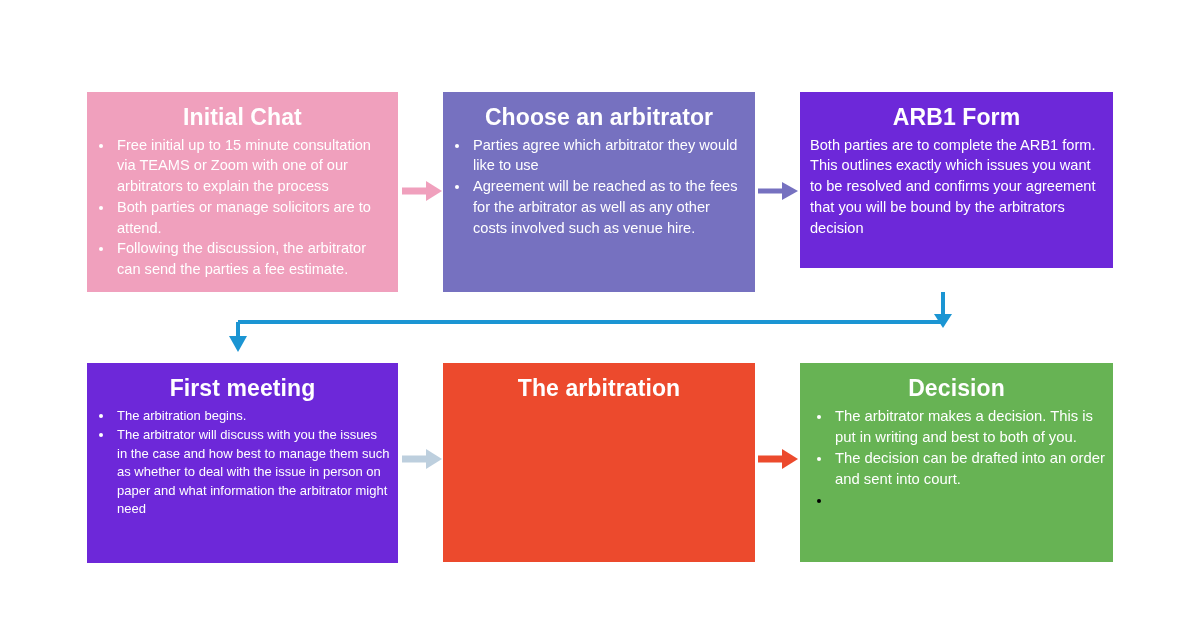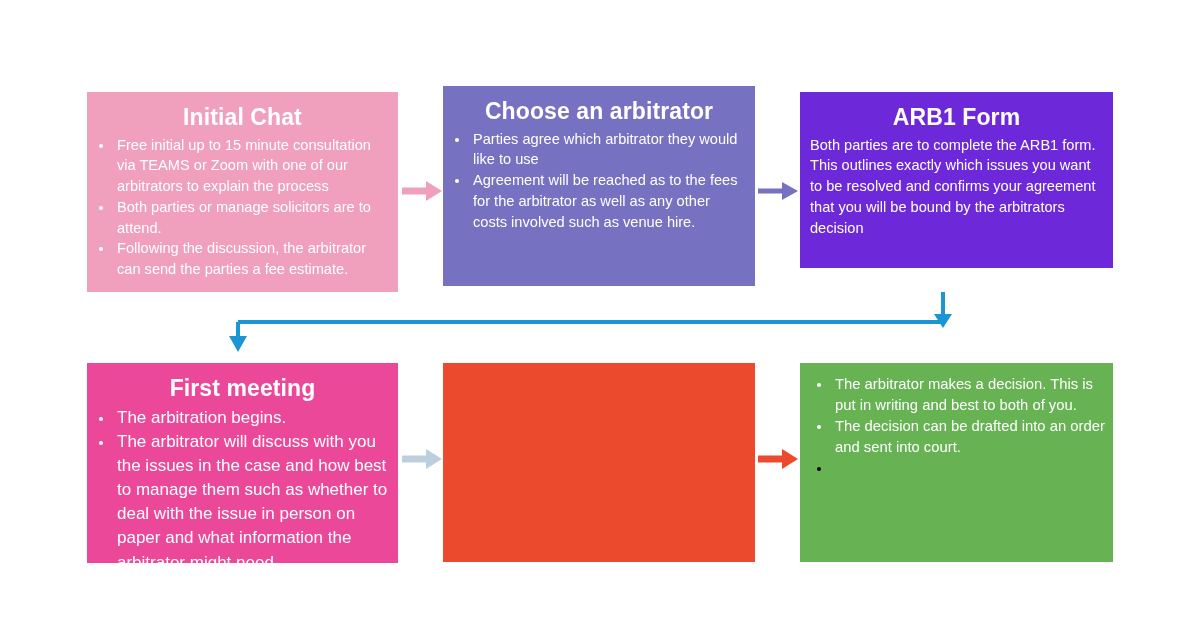--- a/index.html
+++ b/index.html
@@ -58,32 +58,32 @@
     padding: 0;
   }
   .box ul.empty-dark li.blank-bullet {
     color: #000000;
     min-height: 1.42em;
   }
   .box ul.empty-dark li.blank-bullet::marker { color: #000000; }
 
   
   #box-initial-chat      { left: 87px;  top: 92px;  width: 311px; height: 200px; background: #f0a0bd; }
-  #box-choose-arbitrator { left: 443px; top: 86px;  width: 312px; height: 200px; background: #7671c0; }
+  #box-choose-arbitrator { left: 443px; top: 92px;  width: 312px; height: 200px; background: #7671c0; }
   #box-arb1-form         { left: 800px; top: 92px;  width: 313px; height: 176px; background: #6d28d9; }
-  #box-first-meeting     { left: 87px;  top: 363px; width: 311px; height: 200px; background: #ec4899; }
+  #box-first-meeting     { left: 87px;  top: 363px; width: 311px; height: 200px; background: #6d28d9; }
   #box-the-arbitration   { left: 443px; top: 363px; width: 312px; height: 199px; background: #ec4a2d; }
   #box-decision          { left: 800px; top: 363px; width: 313px; height: 199px; background: #67b354; }
 
   #box-arb1-form .body,
   #box-the-arbitration .body { padding-left: 2px; }
 
   #box-decision ul { padding-left: 24px; }
   #box-decision .body { font-size: 14.8px; }
-  #box-first-meeting .body { font-size: 17px; }
+  #box-first-meeting .body { font-size: 13px; }
 
   
   .arrow-svg {
     position: absolute;
     overflow: visible;
   }
   #arrow-chat-to-arbitrator  { left: 402px; top: 178px; }
   #arrow-arbitrator-to-arb1  { left: 758px; top: 178px; }
   #arrow-meeting-to-arb      { left: 402px; top: 446px; }
   #arrow-arb-to-decision     { left: 758px; top: 446px; }
@@ -126,23 +126,25 @@
     <div class="title">First meeting</div>
     <div class="body">
       <ul>
         <li>The arbitration begins.</li>
         <li>The arbitrator will discuss with you the issues in the case and how best to manage them such as whether to deal with the issue in person on paper and what information the arbitrator might need</li>
       </ul>
     </div>
   </div>
 
   <div class="box" id="box-the-arbitration">
+    <div class="title">The arbitration</div>
   </div>
 
   <div class="box" id="box-decision">
+    <div class="title">Decision</div>
     <div class="body">
       <ul class="empty-dark">
         <li>The arbitrator makes a decision. This is put in writing and best to both of you.</li>
         <li>The decision can be drafted into an order and sent into court.</li>
         <li class="blank-bullet"></li>
       </ul>
     </div>
   </div>
 
   <svg class="arrow-svg" id="arrow-chat-to-arbitrator" width="42" height="26" viewBox="0 0 42 26">

